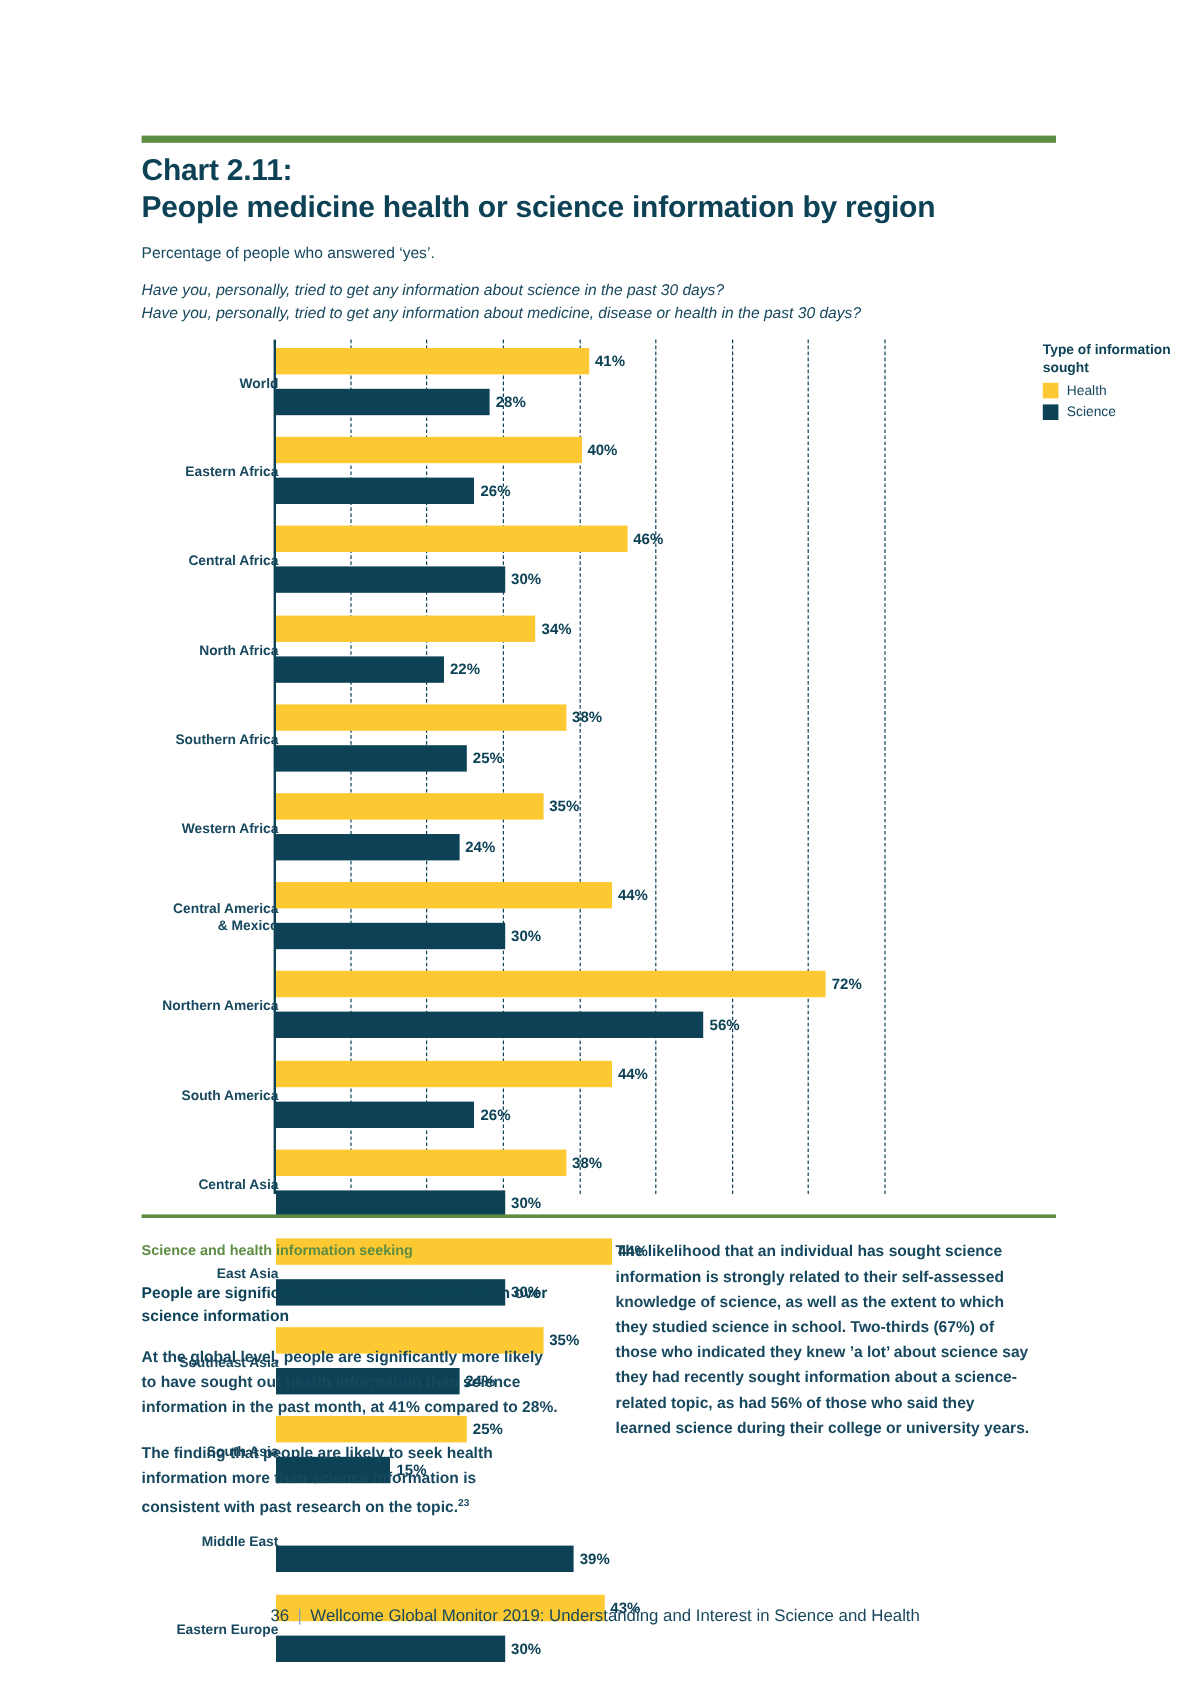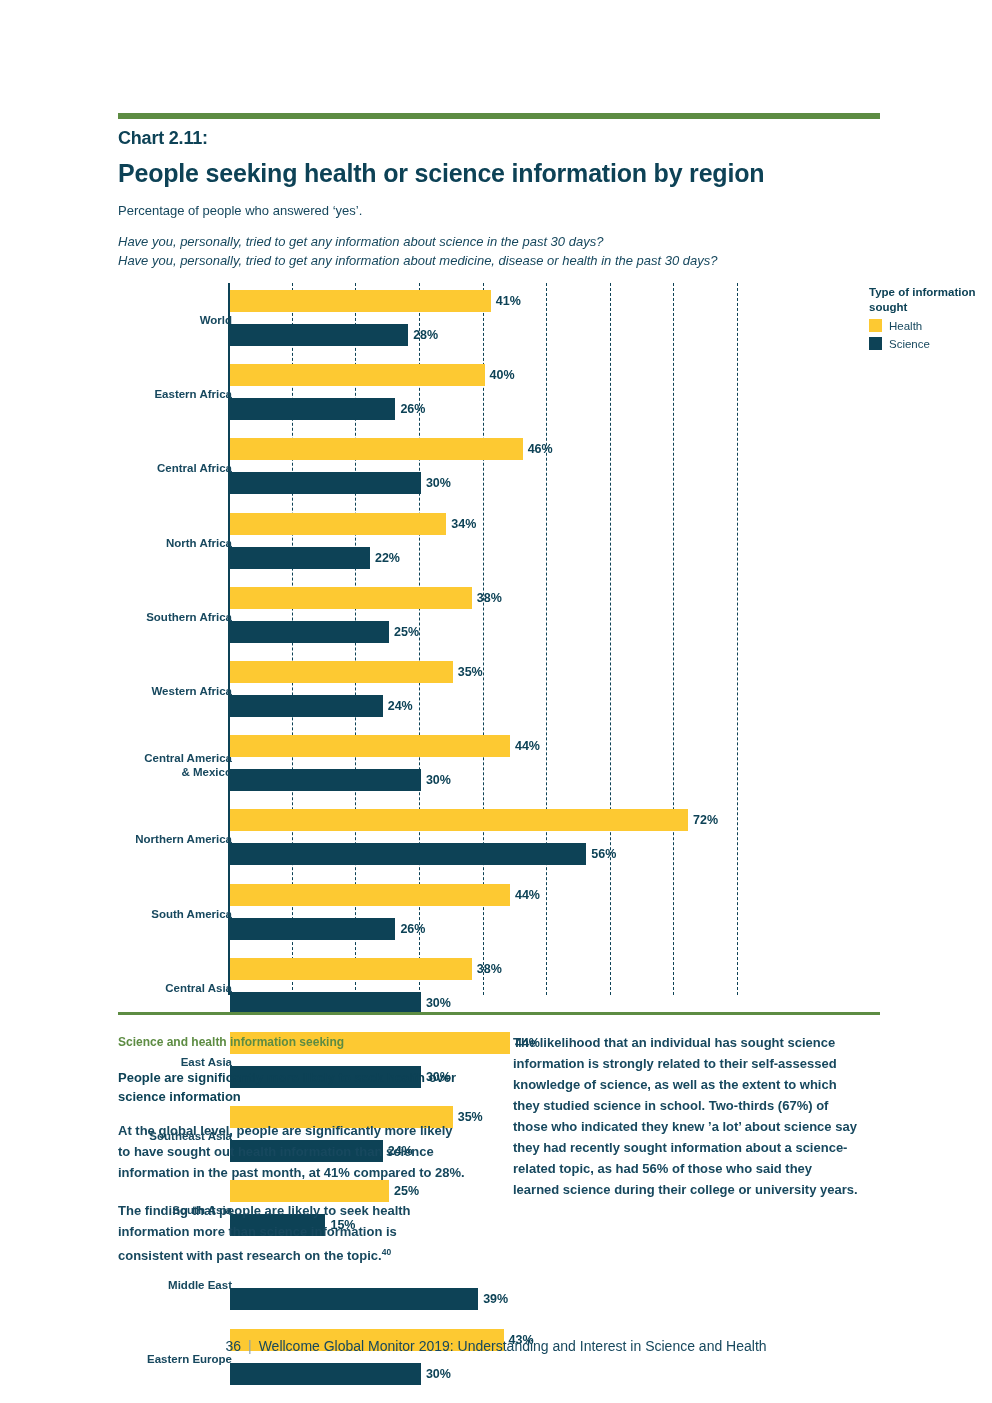--- a/index.html
+++ b/index.html
@@ -28,21 +28,21 @@
     left: 118px;
     top: 113px;
     width: 762px;
     height: 6px;
     background: #5d8c43;
   }
   .chart-number {
     position: absolute;
     left: 118px;
     top: 128px;
-    font-size: 18px;
+    font-size: 25px;
     font-weight: bold;
     letter-spacing: -0.2px;
     color: #0d4256;
   }
   .chart-title {
     position: absolute;
     left: 118px;
     top: 159px;
     font-size: 25px;
     font-weight: bold;
@@ -238,21 +238,21 @@
   .footer .sep { margin-right: 7px; color: #8aa4b2; }
 </style>
 </head>
 <body>
 
 <div class="page">
 
   <div class="top-rule"></div>
 
   <div class="chart-number">Chart 2.11:</div>
-  <div class="chart-title">People seeking health or science information by region</div>
+  <div class="chart-title">People medicine health or science information by region</div>
   <div class="subtitle">Percentage of people who answered ‘yes’.</div>
   <div class="question q1">Have you, personally, tried to get any information about science in the past 30 days?</div>
   <div class="question q2">Have you, personally, tried to get any information about medicine, disease or health in the past 30 days?</div>
 
   <div class="chart-area">
 
     <div class="plot" id="gridlines">
         <div class="gridline" style="left: 63.625px;"></div>
         <div class="gridline" style="left: 127.25px;"></div>
         <div class="gridline" style="left: 190.875px;"></div>
@@ -479,21 +479,21 @@
     </div>
 
   </div>
 
   <div class="bottom-rule"></div>
 
   <div class="col left">
     <h2 class="section-head">Science and health information seeking</h2>
     <h3 class="sub-head">People are significantly more likely to seek health over science information</h3>
     <p class="body-para">At the global level, people are significantly more likely to have sought out health information than science information in the past month, at 41% compared to 28%.</p>
-    <p class="body-para"><span>The finding that people are likely to seek health information more than science information is consistent with past research on the topic.</span><span class="footnote-ref">40</span></p>
+    <p class="body-para"><span>The finding that people are likely to seek health information more than science information is consistent with past research on the topic.</span><span class="footnote-ref">23</span></p>
   </div>
 
   <div class="col right">
     <p class="body-para">The likelihood that an individual has sought science information is strongly related to their self-assessed knowledge of science, as well as the extent to which they studied science in school. Two-thirds (67%) of those who indicated they knew ’a lot’ about science say they had recently sought information about a science-related topic, as had 56% of those who said they learned science during their college or university years.</p>
   </div>
 
   <div class="footer">
     <span class="pagenum">36</span><span class="sep">|</span><span>Wellcome Global Monitor 2019: Understanding and Interest in Science and Health</span>
   </div>
 

